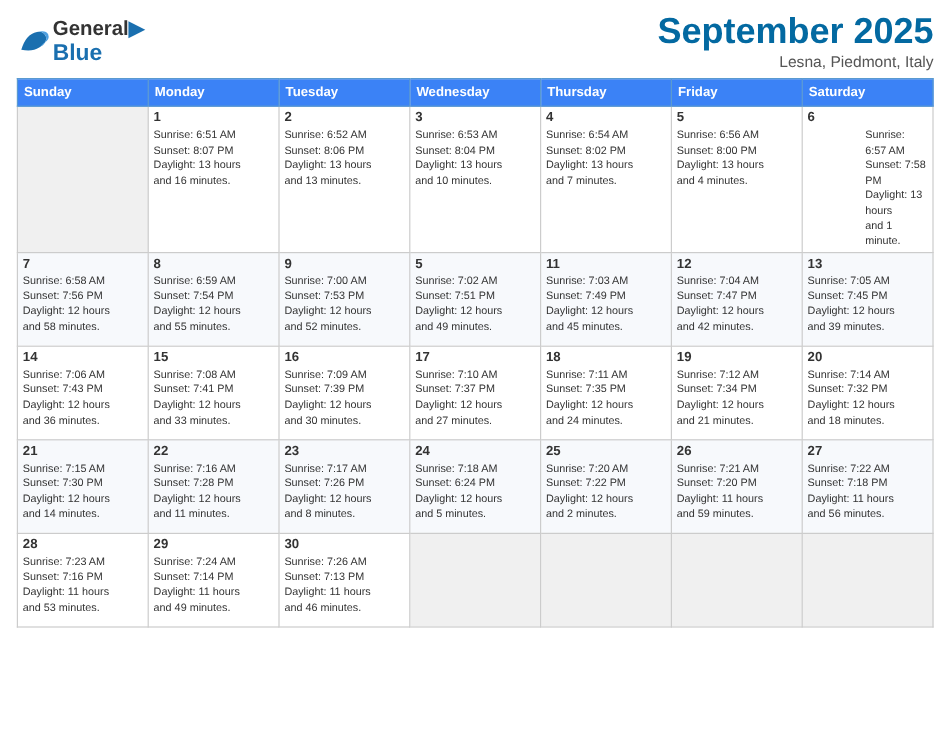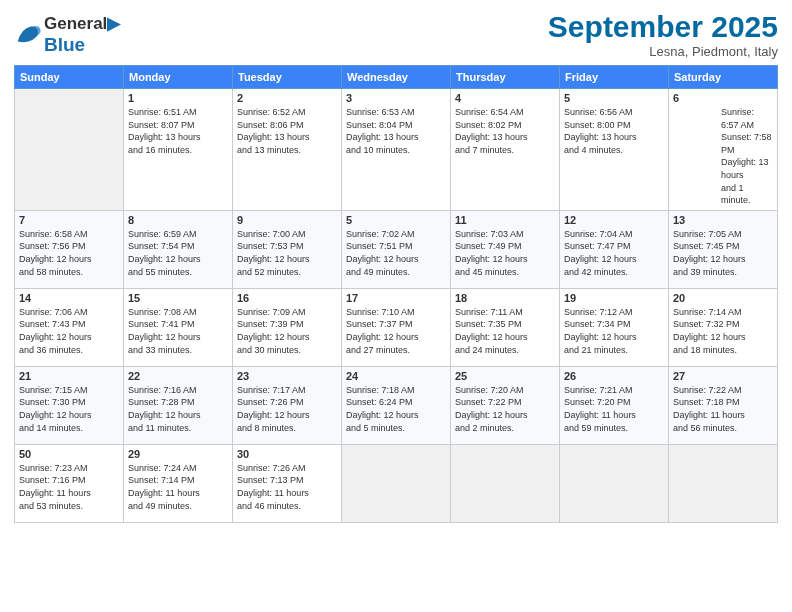--- a/index.html
+++ b/index.html
@@ -310,21 +310,21 @@
           <td>
             <span class="day-num">27</span>
             <div class="day-info" style="white-space: pre-line;">Sunrise: 7:22 AM
 Sunset: 7:18 PM
 Daylight: 11 hours
 and 56 minutes.</div>
           </td>
         </tr>
         <tr>
           <td>
-            <span class="day-num">50</span>
+            <span class="day-num">28</span>
             <div class="day-info" style="white-space: pre-line;">Sunrise: 7:23 AM
 Sunset: 7:16 PM
 Daylight: 11 hours
 and 53 minutes.</div>
           </td>
           <td>
             <span class="day-num">29</span>
             <div class="day-info" style="white-space: pre-line;">Sunrise: 7:24 AM
 Sunset: 7:14 PM
 Daylight: 11 hours

